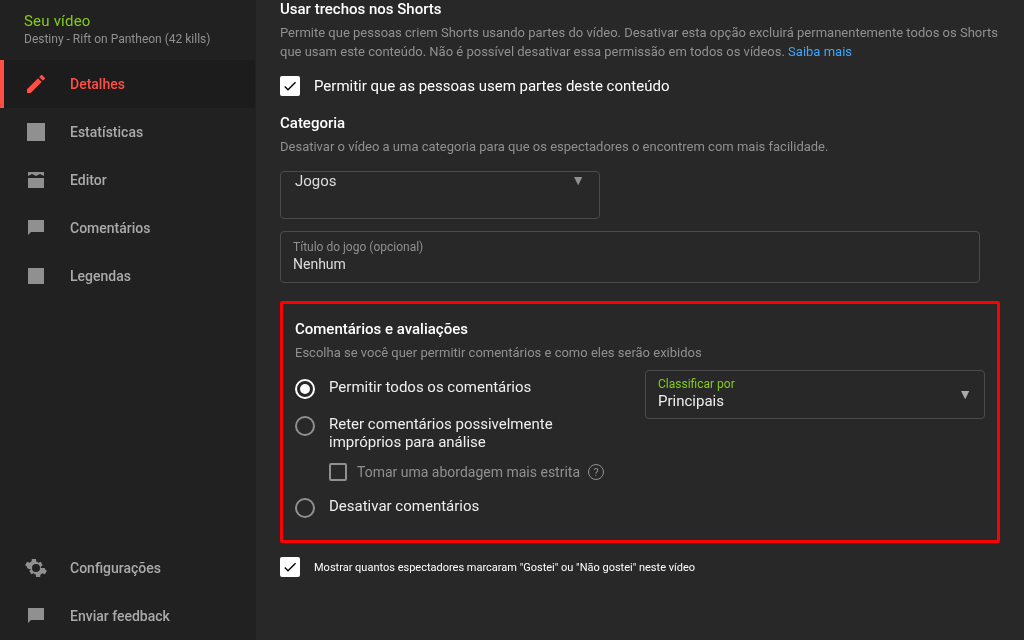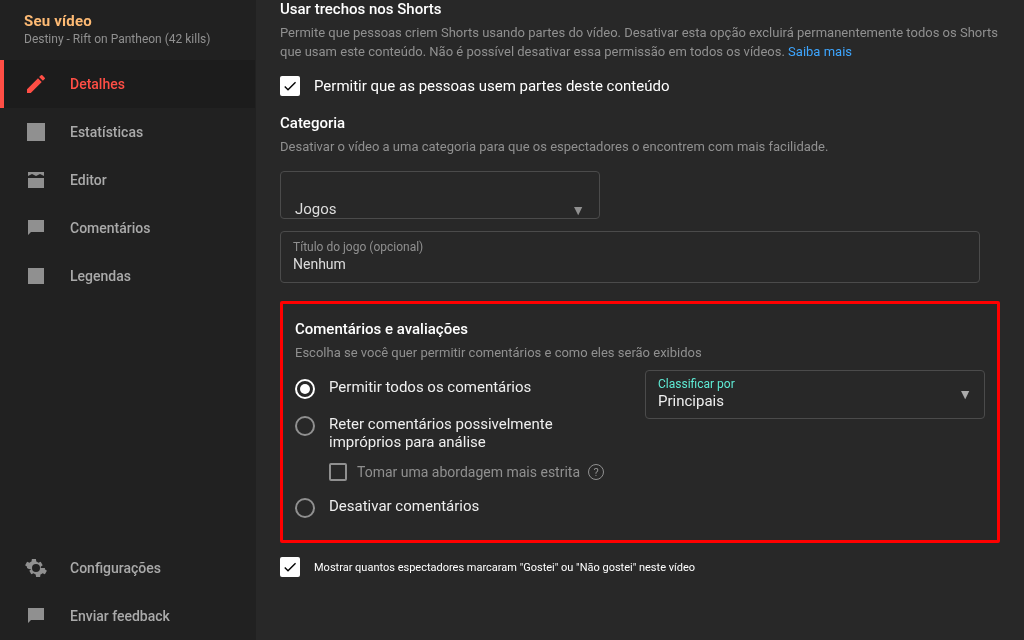--- a/index.html
+++ b/index.html
@@ -19,22 +19,22 @@
     background: #212121;
     display: flex;
     flex-direction: column;
     flex-shrink: 0;
     border-right: 1px solid #212121;
   }
   .sb-header {
     padding: 12px 24px 8px 24px;
   }
   .sb-header .hdr-title {
-    color: #fdba74;
-    font-weight: 700;
+    color: #84cc16;
+    font-weight: 400;
     font-size: 15px;
     letter-spacing: 0.2px;
   }
   .sb-header .hdr-sub {
     color: #909090;
     font-size: 12px;
     margin-top: 2px;
   }
   .sb-items {
     margin-top: 6px;
@@ -111,21 +111,21 @@
     background: transparent;
     border: 2px solid #909090;
   }
   .cb svg { width: 16px; height: 16px; }
   .dropdown {
     margin-top: 14px;
     border: 1px solid #4b4b4b;
     border-radius: 4px;
     height: 48px;
     display: flex;
-    align-items: flex-end;
+    align-items: flex-start;
     padding: 0 14px;
     justify-content: space-between;
     max-width: 320px;
     color: #ddd;
     background: #282828;
   }
   .dropdown .label { font-size: 15px; }
   .dropdown .caret { color: #909090; }
   .textfield {
     margin-top: 12px;
@@ -205,21 +205,21 @@
     color: #909090;
   }
   .sort-dd {
     border: 1px solid #4b4b4b;
     border-radius: 4px;
     padding: 6px 12px 8px 12px;
     display: flex;
     justify-content: space-between;
     align-items: center;
   }
-  .sort-dd .stack .fl { font-size: 12px; color: #5eead4; }
+  .sort-dd .stack .fl { font-size: 12px; color: #84cc16; }
   .sort-dd .stack .vl { font-size: 15px; color: #eee; margin-top: 1px; }
   .below-box {
     margin-top: 14px;
     display: flex;
     align-items: center;
     color: #fff;
     font-size: 11px;
   }
 </style>
 </head>

